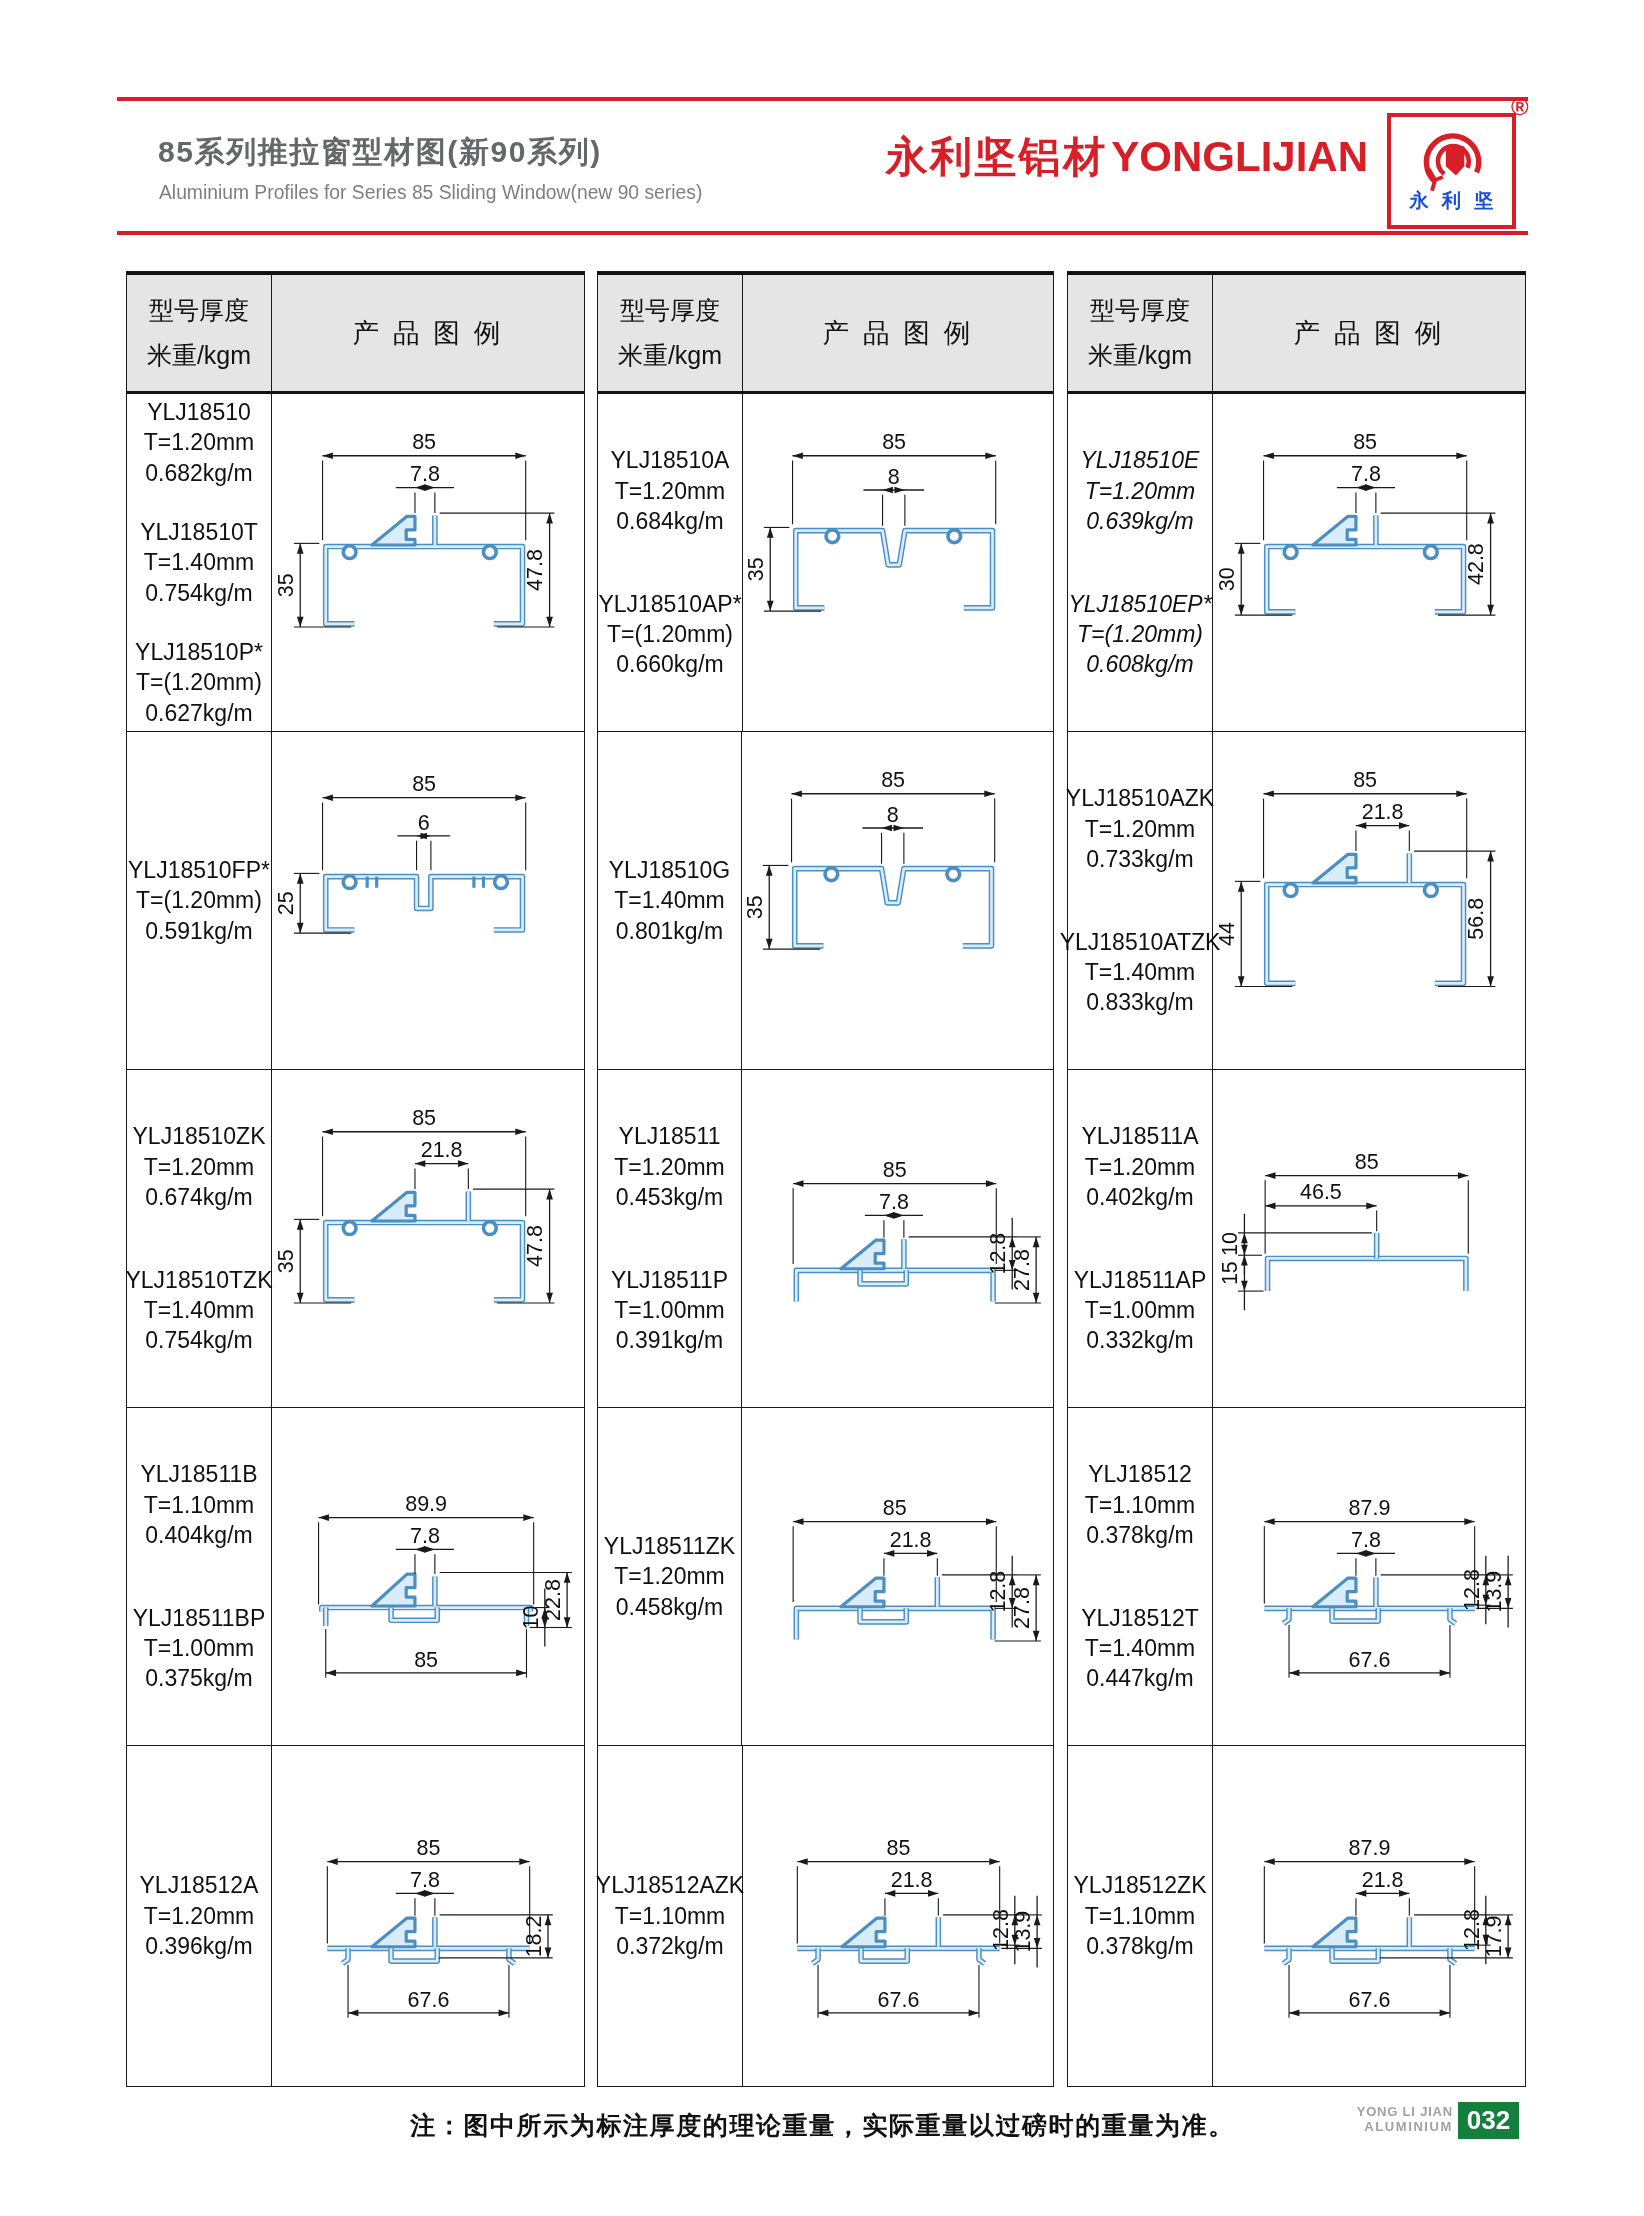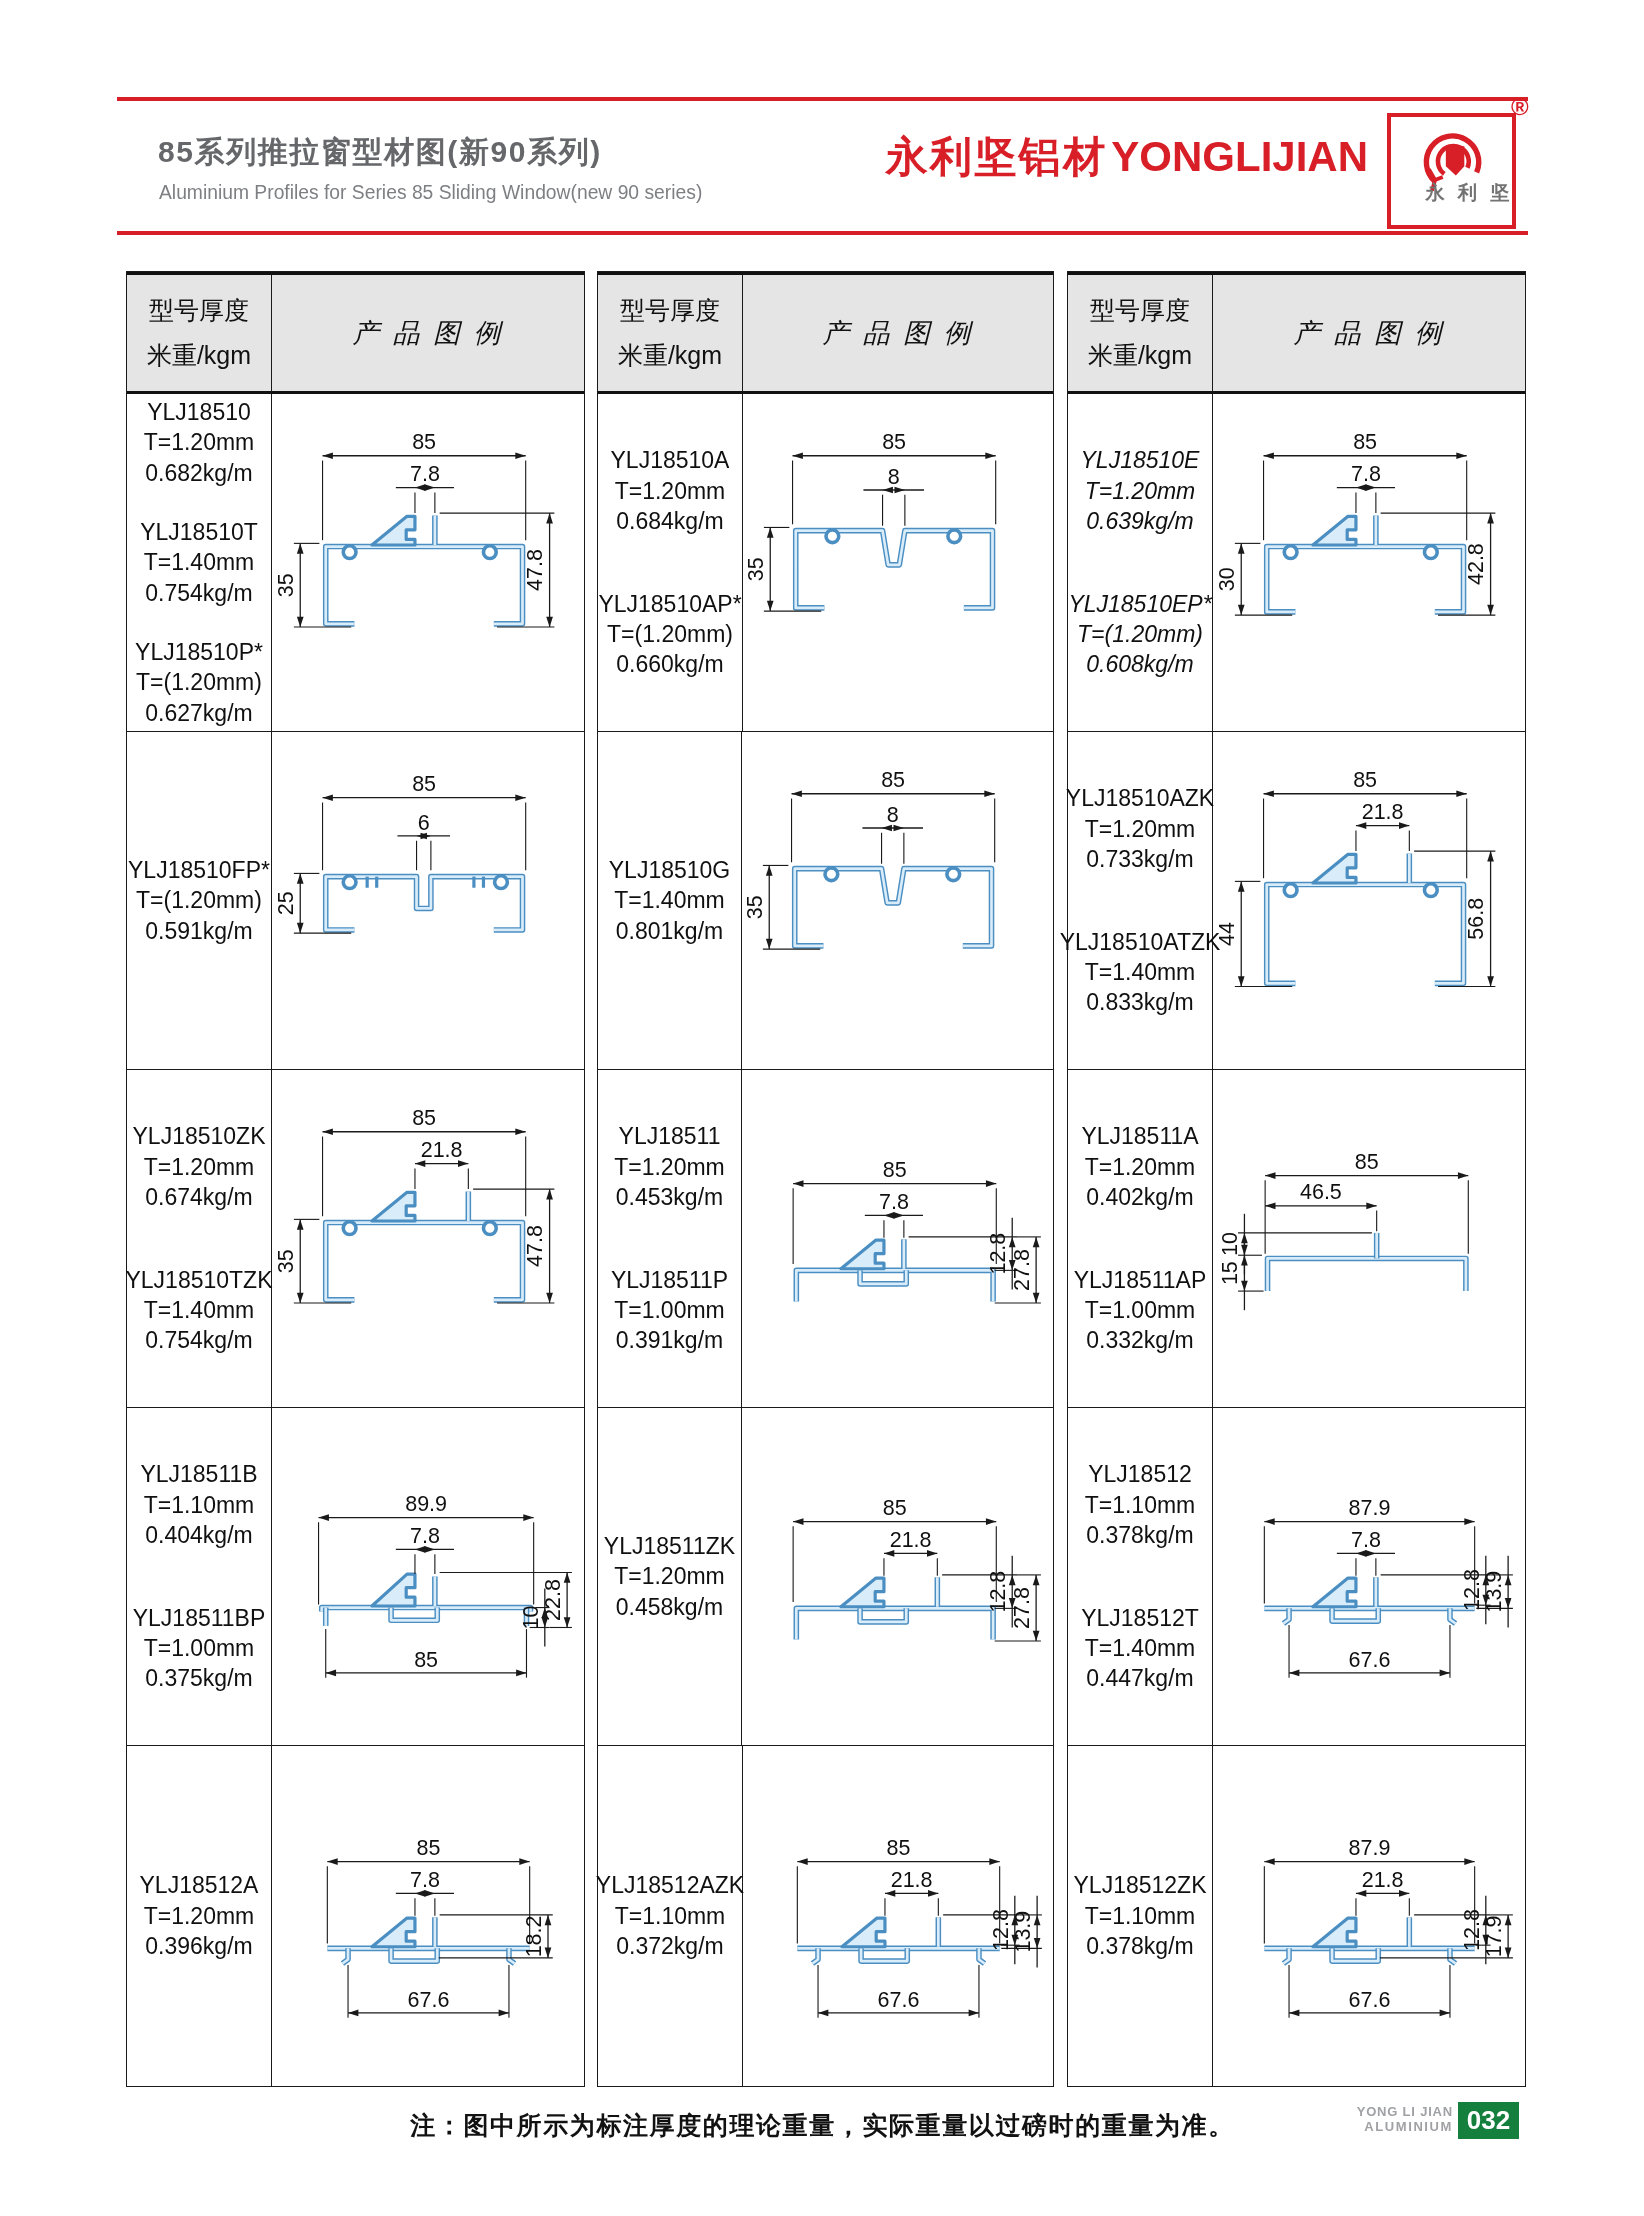--- a/index.html
+++ b/index.html
@@ -9,32 +9,32 @@
   
   .rule{position:absolute;left:117px;width:1411px;height:4px;background:#d81e26;}
   .rule.top{top:97px;}
   .rule.bottom{top:231px;}
   .title-cn{position:absolute;left:158px;top:132px;font-size:30px;font-weight:bold;color:#66676a;letter-spacing:1.6px;}
   .title-en{position:absolute;left:159px;top:182px;font-size:19.3px;color:#7d7f82;}
   .brand{position:absolute;left:805px;top:129px;width:563px;text-align:right;color:#d81e26;font-weight:bold;white-space:nowrap;}
   .brand .cn{font-size:42px;letter-spacing:2.4px;}
   .brand .en{font-size:42px;letter-spacing:0px;}
   .logo{position:absolute;left:1387px;top:113px;width:129px;height:116px;border:4px solid #d81e26;box-sizing:border-box;}
-  .logo .chars{position:absolute;left:0;bottom:19px;width:100%;text-align:center;color:#737373;font-size:19.3px;font-weight:bold;letter-spacing:13px;text-indent:13px;padding-left:16px;}
+  .logo .chars{position:absolute;left:0;bottom:11px;width:100%;text-align:center;color:#1d4ed8;font-size:19.3px;font-weight:bold;letter-spacing:13px;text-indent:13px;}
   .logo .glyph{position:absolute;left:50%;top:6.4px;transform:translateX(-50%);}
   .regmark{position:absolute;left:1511px;top:93px;color:#d81e26;font-size:24px;font-weight:bold;}
 
   
   .ptable{position:absolute;top:271px;border:1.6px solid #1a1a1a;box-sizing:border-box;background:#fff;}
   .ptable.t0{left:126px;width:459px;}
   .ptable.t1{left:597px;width:457px;}
   .ptable.t2{left:1067px;width:459px;}
   .phead{display:flex;height:122px;background:#e5e5e5;border-top:3.2px solid #111;border-bottom:3.2px solid #111;box-sizing:border-box;}
   .phead .hmodel{width:145px;border-right:1.6px solid #1a1a1a;box-sizing:border-box;display:flex;flex-direction:column;justify-content:center;align-items:center;gap:11.3px;font-size:25px;color:#111;}
-  .phead .hdraw{flex:1;display:flex;justify-content:center;align-items:center;font-size:26.6px;color:#111;letter-spacing:3.2px;font-style:italic;}
+  .phead .hdraw{flex:1;display:flex;justify-content:center;align-items:center;font-size:26.6px;color:#111;letter-spacing:3.2px;}
   .prow{display:flex;height:338px;border-bottom:1.6px solid #1a1a1a;box-sizing:border-box;}
   .prow:last-child{border-bottom:none;height:340px;}
   .pmodel{width:145px;border-right:1.6px solid #1a1a1a;box-sizing:border-box;display:flex;flex-direction:column;justify-content:center;align-items:center;padding:4.8px 3.2px;}
   .product{text-align:center;font-size:23px;line-height:1.32;color:#101010;}
   .pdraw{flex:1;display:flex;justify-content:center;align-items:center;}
   .pdraw svg{width:311px;height:333px;}
   svg text{font-family:"Liberation Sans",sans-serif;}
 
   
   .note{position:absolute;left:117px;top:2109px;width:1411px;text-align:center;font-size:25px;font-weight:bold;color:#111;letter-spacing:1.6px;}

